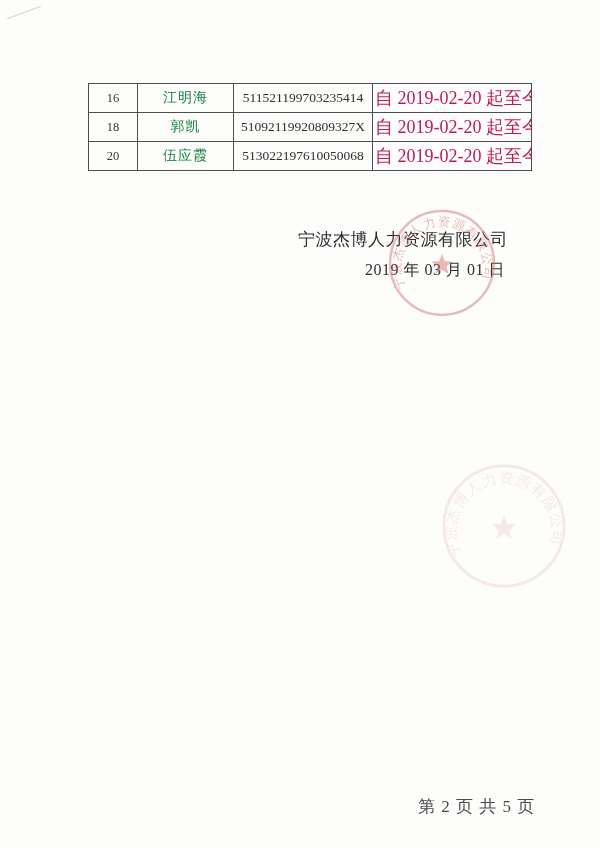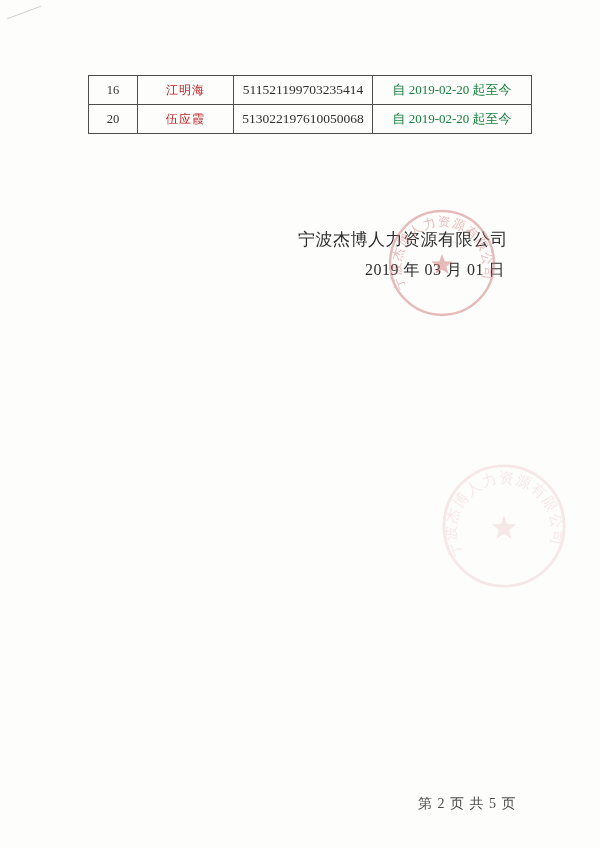--- a/index.html
+++ b/index.html
@@ -7,59 +7,65 @@
     width:600px;height:848px;position:relative;overflow:hidden;
     background:#fdfdfc;
     font-family:"Liberation Serif","DejaVu Serif",serif;
     color:#3a3a3a;
   }
   .scan-artifact{
     position:absolute;left:6px;top:12px;width:36px;height:1px;
     background:#c2c2c0;transform:rotate(-20deg);opacity:.7;
   }
   .roster-table{
-    position:absolute;left:88px;top:75px;width:423px;
+    position:absolute;left:88px;top:83px;width:423px;
     border-collapse:collapse;table-layout:fixed;
   }
   .roster-table td{
     border:1px solid #4d4d4d;height:28px;
     text-align:center;vertical-align:middle;
     padding:0 2px;overflow:hidden;white-space:nowrap;
   }
   .col-no{width:44px;font-size:12.5px;color:#333;}
-  .col-name{width:91px;font-size:12px;color:#b91c1c;letter-spacing:1px;font-family:Liberation Serif, serif;}
+  .col-name{width:91px;font-size:14px;color:#15803d;letter-spacing:1px;font-family:Liberation Serif, serif;}
   .col-id{width:134px;font-size:13.5px;color:#2f2f2f;margin-left:30px;}
-  .col-period{width:154px;font-size:13px;color:#15803d;margin-top:36px;}
+  .col-period{width:154px;font-size:18px;color:#be185d;margin-top:36px;}
   .company-line{
     position:absolute;top:228px;right:92px;
     font-size:17px;color:#2d2d2d;letter-spacing:.5px;white-space:nowrap;
   }
   .date-line{
     position:absolute;top:260px;right:95px;
     font-size:16px;color:#2d2d2d;letter-spacing:.5px;white-space:nowrap;
   }
   .page-footer{
     position:absolute;top:795px;left:418px;
-    font-size:14px;color:#4a4a4a;letter-spacing:1px;white-space:nowrap;
+    font-size:17px;color:#4a4a4a;letter-spacing:1px;white-space:nowrap;
   }
   .stamp{position:absolute;pointer-events:none;}
   .stamp-main{left:385px;top:206px;width:114px;height:114px;opacity:.48;}
   .stamp-ghost{left:438px;top:460px;width:132px;height:132px;opacity:.15;}
 </style>
 </head>
 <body>
 
 <div class="scan-artifact"></div>
 
 <table class="roster-table">
   <tbody>
     <tr>
       <td class="col-no">16</td>
       <td class="col-name">江明海</td>
       <td class="col-id">511521199703235414</td>
+      <td class="col-period">自 2019-02-20 起至今</td>
+    </tr>
+    <tr>
+      <td class="col-no">18</td>
+      <td class="col-name">郭凯</td>
+      <td class="col-id">51092119920809327X</td>
       <td class="col-period">自 2019-02-20 起至今</td>
     </tr>
     <tr>
       <td class="col-no">20</td>
       <td class="col-name">伍应霞</td>
       <td class="col-id">513022197610050068</td>
       <td class="col-period">自 2019-02-20 起至今</td>
     </tr>
   </tbody>
 </table>

